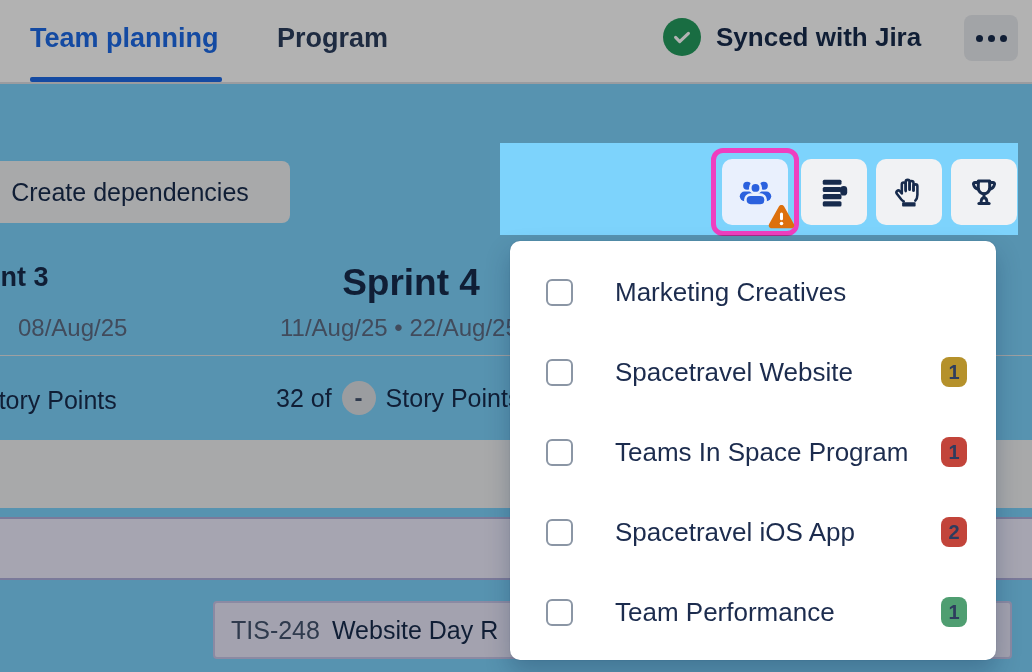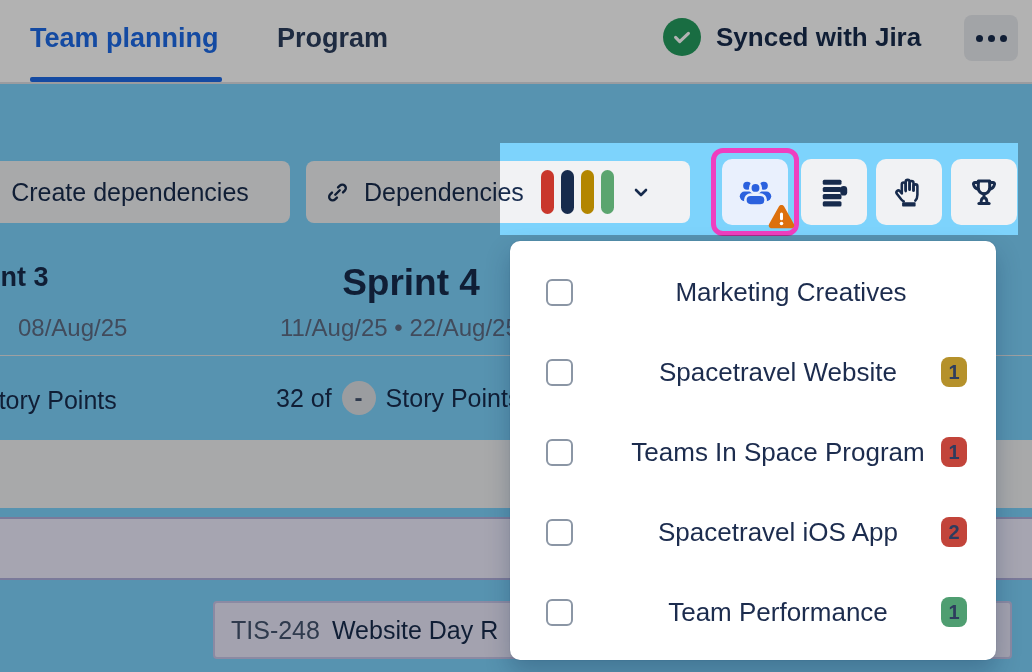--- a/index.html
+++ b/index.html
@@ -64,21 +64,21 @@
   
   .dim-hole{position:absolute;left:500px;top:143px;width:518px;height:92px;
             box-shadow:0 0 0 3000px rgba(0,0,0,0.30);z-index:10;pointer-events:none;}
 
   
   .panel{position:absolute;left:510px;top:241px;width:486px;height:419px;background:#fff;border-radius:10px;
          box-shadow:0 12px 24px rgba(9,30,66,0.25),0 0 1px rgba(9,30,66,0.35);z-index:20;
          padding-top:11px;box-sizing:border-box;}
   .pitem{height:80px;display:flex;align-items:center;padding:0 29px 0 36px;box-sizing:border-box;cursor:pointer;}
   .pcheck{width:27px;height:27px;border:2px solid #8b96a5;border-radius:6px;background:#fff;box-sizing:border-box;flex:none;}
-  .plabel{margin-left:42px;font-size:26px;color:#1c2c4e;flex:1;white-space:nowrap;text-align:center;}
+  .plabel{margin-left:42px;font-size:26px;color:#1c2c4e;flex:1;white-space:nowrap;}
   .pbadge{min-width:26px;height:30px;border-radius:8px;display:flex;align-items:center;justify-content:center;
           font-size:20px;font-weight:700;color:#2e3c5e;padding:0 4px;box-sizing:border-box;flex:none;}
   .bg-gold{background:#B5912B}.bg-red{background:#C2443A}.bg-green{background:#4F9E71}
 </style>
 </head>
 <body>
 
 <div class="stage">
 
   <div class="app-header">
@@ -95,41 +95,20 @@
     </div>
     <div class="more-btn">
       <span class="dot"></span>
       <span class="dot"></span>
       <span class="dot"></span>
     </div>
   </div>
 
   <div class="btn-create nowrap">Create dependencies</div>
 
-  <div class="btn-deps">
-    <span style="line-height:0;">
-      <svg width="27" height="27" viewBox="0 0 24 24" fill="none" stroke="#172b4d" stroke-width="2.1" stroke-linecap="round">
-        <path d="M10 14l4-4"></path>
-        <path d="M12.5 7.5l1.6-1.6a3.1 3.1 0 0 1 4.4 4.4l-1.6 1.6"></path>
-        <path d="M11.5 16.5l-1.6 1.6a3.1 3.1 0 0 1-4.4-4.4l1.6-1.6"></path>
-      </svg>
-    </span>
-    <span class="deps-label nowrap">Dependencies</span>
-    <span class="bars">
-      <span class="bar bar-red"></span>
-      <span class="bar bar-navy"></span>
-      <span class="bar bar-gold"></span>
-      <span class="bar bar-green"></span>
-    </span>
-    <span style="line-height:0;margin-left:2px;">
-      <svg width="24" height="24" viewBox="0 0 24 24" fill="none" stroke="#172b4d" stroke-width="2.6" stroke-linecap="round" stroke-linejoin="round">
-          <path d="M7 10l5 5 5-5"></path>
-        </svg>
-    </span>
-  </div>
 
   <div class="pink-frame"></div>
 
   <div class="iconbtn teams" style="position:absolute;">
     <span style="line-height:0;">
       <svg width="37" height="37" viewBox="0 0 24 24">
         <g fill="#2B61DE">
           <circle cx="6.6" cy="7.6" r="2.6"></circle>
           <circle cx="17.4" cy="7.6" r="2.6"></circle>
           <rect x="1.8" y="11.4" width="9.4" height="6.2" rx="3.1"></rect>

